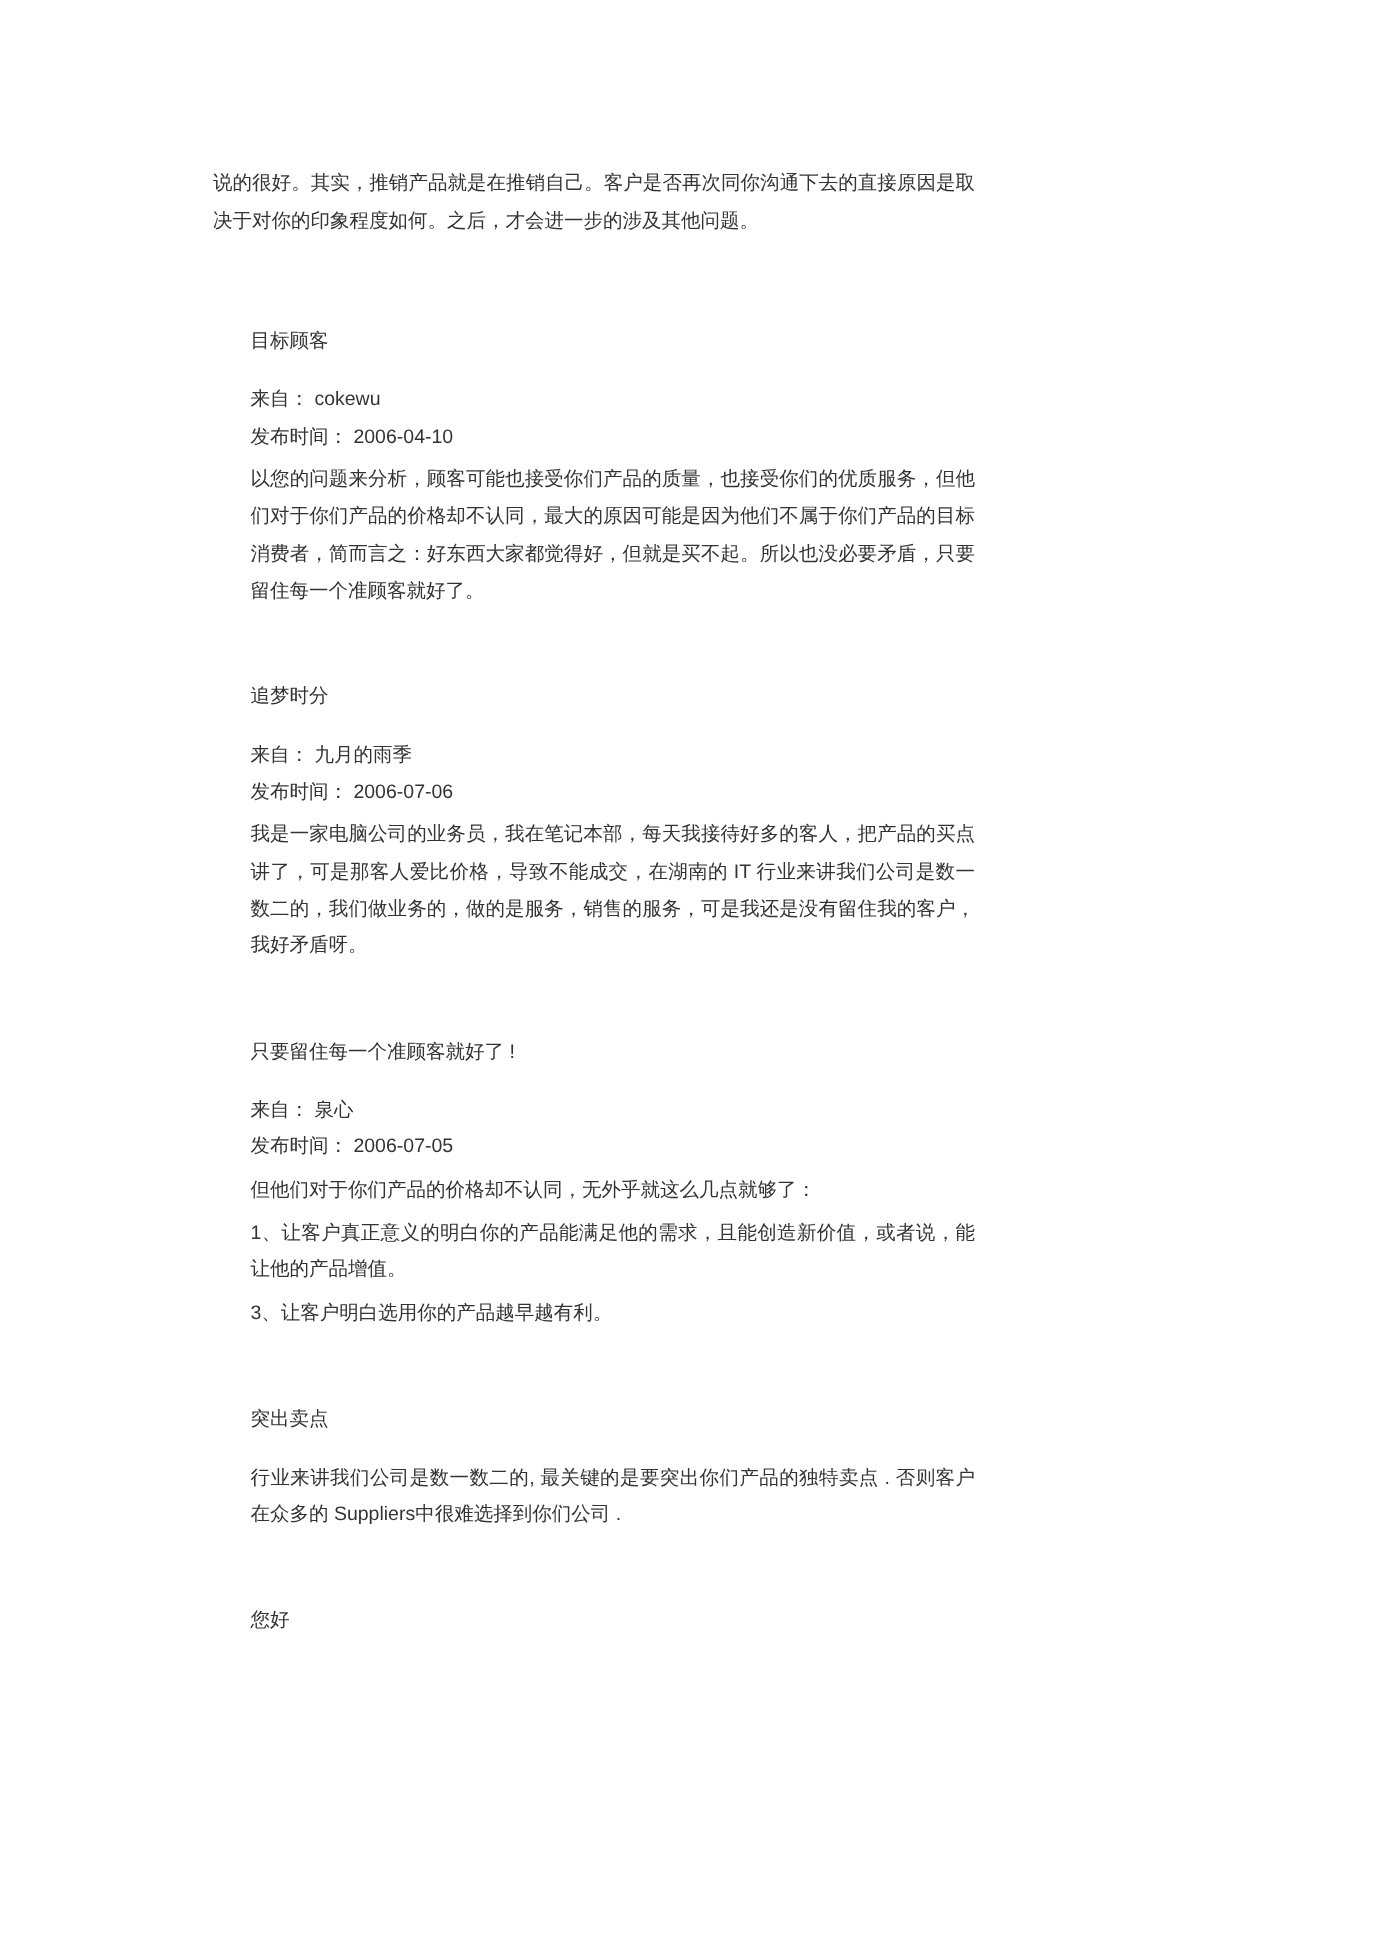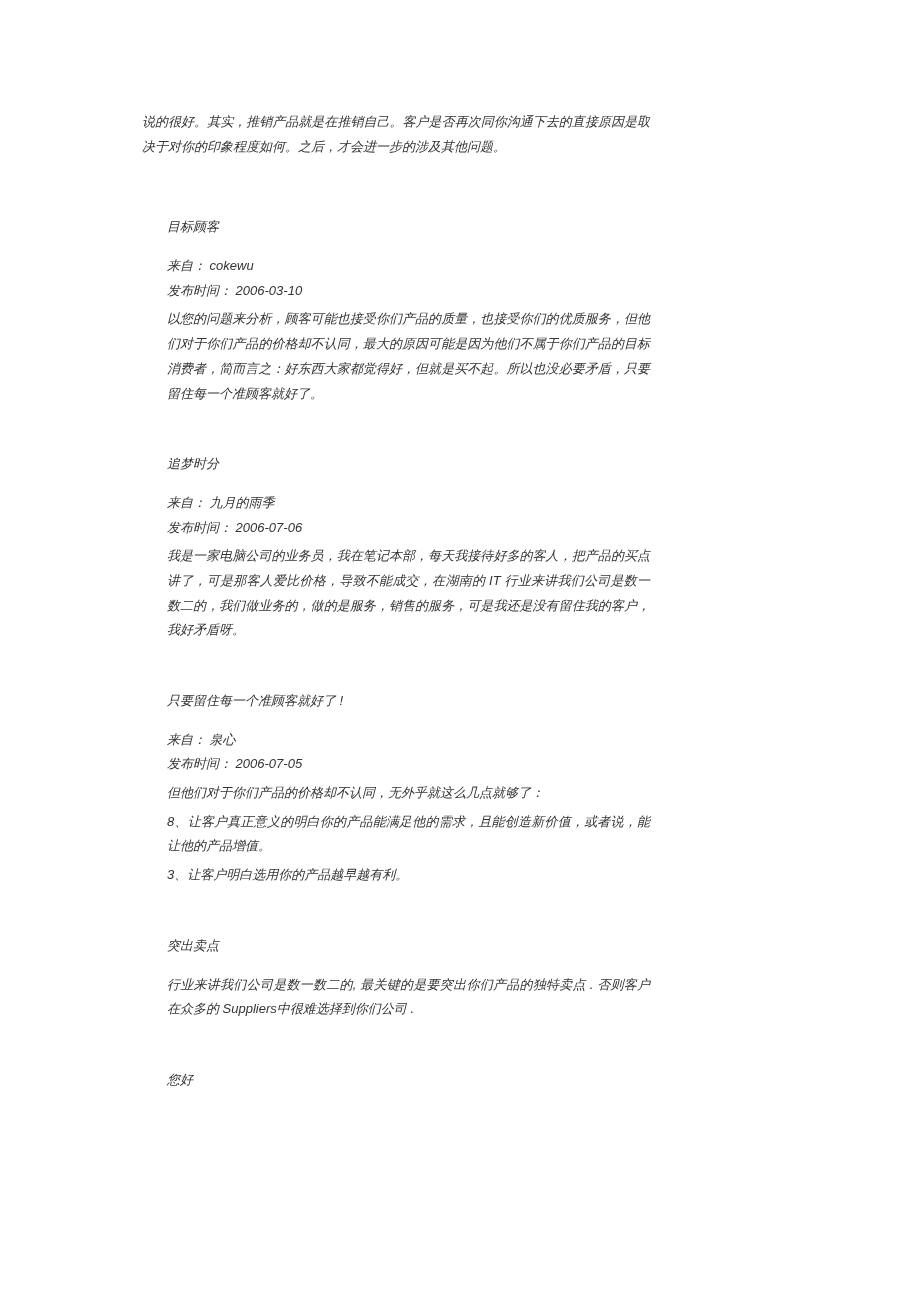--- a/index.html
+++ b/index.html
@@ -8,21 +8,20 @@
     background: #ffffff;
     font-family: "Microsoft YaHei", "SimSun", Arial, sans-serif;
     font-size: 13px;
     color: #333333;
     line-height: 1.9;
   }
   .page {
     width: 792px;
     box-sizing: border-box;
     padding: 110px 142px 60px 142px;
-    font-style: italic;
   }
   .post {
     margin-bottom: 46px;
     margin-left: 25px;
   }
   .title {
     margin-bottom: 14px;
   }
   .meta {
     margin-bottom: 0;
@@ -49,21 +48,21 @@
 
 <div class="page">
 
   <div class="intro">说的很好。其实，推销产品就是在推销自己。客户是否再次同你沟通下去的直接原因是取决于对你的印象程度如何。之后，才会进一步的涉及其他问题。</div>
 
   <div id="posts-container">
       <div class="post">
         <div class="title"> 目标顾客</div>
         <div class="meta">
           <span class="meta-line"> 来自：   cokewu</span>
-          <span class="meta-line">发布时间：   2006-03-10</span>
+          <span class="meta-line">发布时间：   2006-04-10</span>
         </div>
         <div class="content">
           <p>以您的问题来分析，顾客可能也接受你们产品的质量，也接受你们的优质服务，但他们对于你们产品的价格却不认同，最大的原因可能是因为他们不属于你们产品的目标消费者，简而言之：好东西大家都觉得好，但就是买不起。所以也没必要矛盾，只要留住每一个准顾客就好了。</p>
         </div>
       </div>
       <div class="post">
         <div class="title"> 追梦时分</div>
         <div class="meta">
           <span class="meta-line"> 来自：   九月的雨季</span>
           <span class="meta-line">发布时间：   2006-07-06</span>
@@ -73,21 +72,21 @@
         </div>
       </div>
       <div class="post">
         <div class="title"> 只要留住每一个准顾客就好了 !</div>
         <div class="meta">
           <span class="meta-line"> 来自：   泉心</span>
           <span class="meta-line">发布时间：   2006-07-05</span>
         </div>
         <div class="content">
           <p>但他们对于你们产品的价格却不认同，无外乎就这么几点就够了：</p>
-          <p>8、让客户真正意义的明白你的产品能满足他的需求，且能创造新价值，或者说，能让他的产品增值。</p>
+          <p>1、让客户真正意义的明白你的产品能满足他的需求，且能创造新价值，或者说，能让他的产品增值。</p>
           <p>3、让客户明白选用你的产品越早越有利。</p>
         </div>
       </div>
       <div class="post">
         <div class="title"> 突出卖点</div>
         <div class="content">
           <p>行业来讲我们公司是数一数二的, 最关键的是要突出你们产品的独特卖点 . 否则客户在众多的 Suppliers中很难选择到你们公司 .</p>
         </div>
       </div>
       <div class="post">

